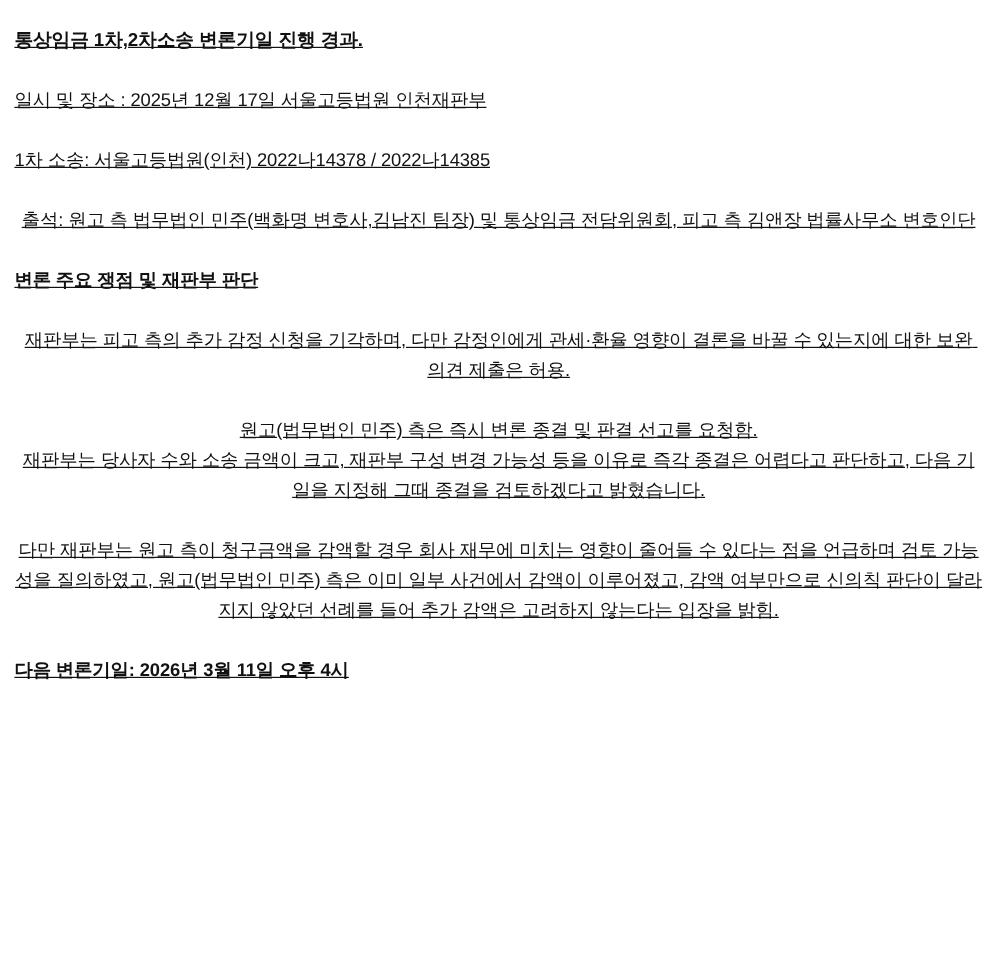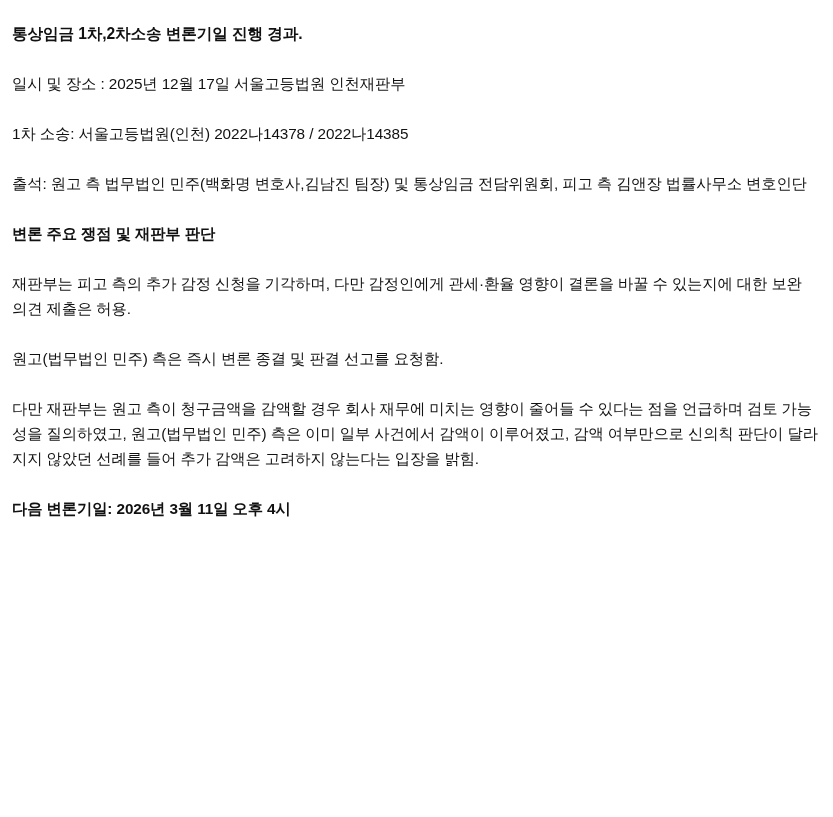--- a/index.html
+++ b/index.html
@@ -20,39 +20,41 @@
     height: 817px;
     padding: 22px 14px 0 12px;
     background: #ffffff;
   }
   .line {
     font-size: 15.3px;
     line-height: 25px;
     letter-spacing: -0.1px;
     white-space: pre-wrap;
     word-break: break-all;
+    text-decoration: underline;
   }
   .bold {
     font-weight: bold;
   }
   .underline {
     text-decoration: underline;
     text-underline-offset: 2px;
   }
   .block {
     margin: 0;
   }
   .gap-lg { height: 25px; }
   .title {
     font-size: 15.6px;
     font-weight: bold;
     line-height: 24px;
   }
   .para {
     max-width: 810px;
+    text-align: center;
   }
 </style>
 </head>
 <body>
 
 <div class="page">
 
   <div class="line title block">통상임금 1차,2차소송 변론기일 진행 경과.</div>
 
   <div class="gap-lg"></div>
@@ -72,20 +74,21 @@
   <div class="line block bold">변론 주요 쟁점 및 재판부 판단</div>
 
 
   <div class="gap-lg"></div>
 
   <div class="line block para">재판부는 피고 측의 추가 감정 신청을 기각하며, 다만 감정인에게 관세·환율 영향이 결론을 바꿀 수 있는지에 대한 보완 의견 제출은 허용.</div>
 
   <div class="gap-lg"></div>
 
   <div class="line block para">원고(법무법인 민주) 측은 즉시 변론 종결 및 판결 선고를 요청함.</div>
+  <div class="line block para">재판부는 당사자 수와 소송 금액이 크고, 재판부 구성 변경 가능성 등을 이유로 즉각 종결은 어렵다고 판단하고, 다음 기일을 지정해 그때 종결을 검토하겠다고 밝혔습니다.</div>
 
   <div class="gap-lg"></div>
 
   <div class="line block para">다만 재판부는 원고 측이 청구금액을 감액할 경우 회사 재무에 미치는 영향이 줄어들 수 있다는 점을 언급하며 검토 가능성을 질의하였고, 원고(법무법인 민주) 측은 이미 일부 사건에서 감액이 이루어졌고, 감액 여부만으로 신의칙 판단이 달라지지 않았던 선례를 들어 추가 감액은 고려하지 않는다는 입장을 밝힘.</div>
 
   <div class="gap-lg"></div>
 
   <div class="line block bold">다음 변론기일: 2026년 3월 11일 오후 4시</div>
 
 </div>

